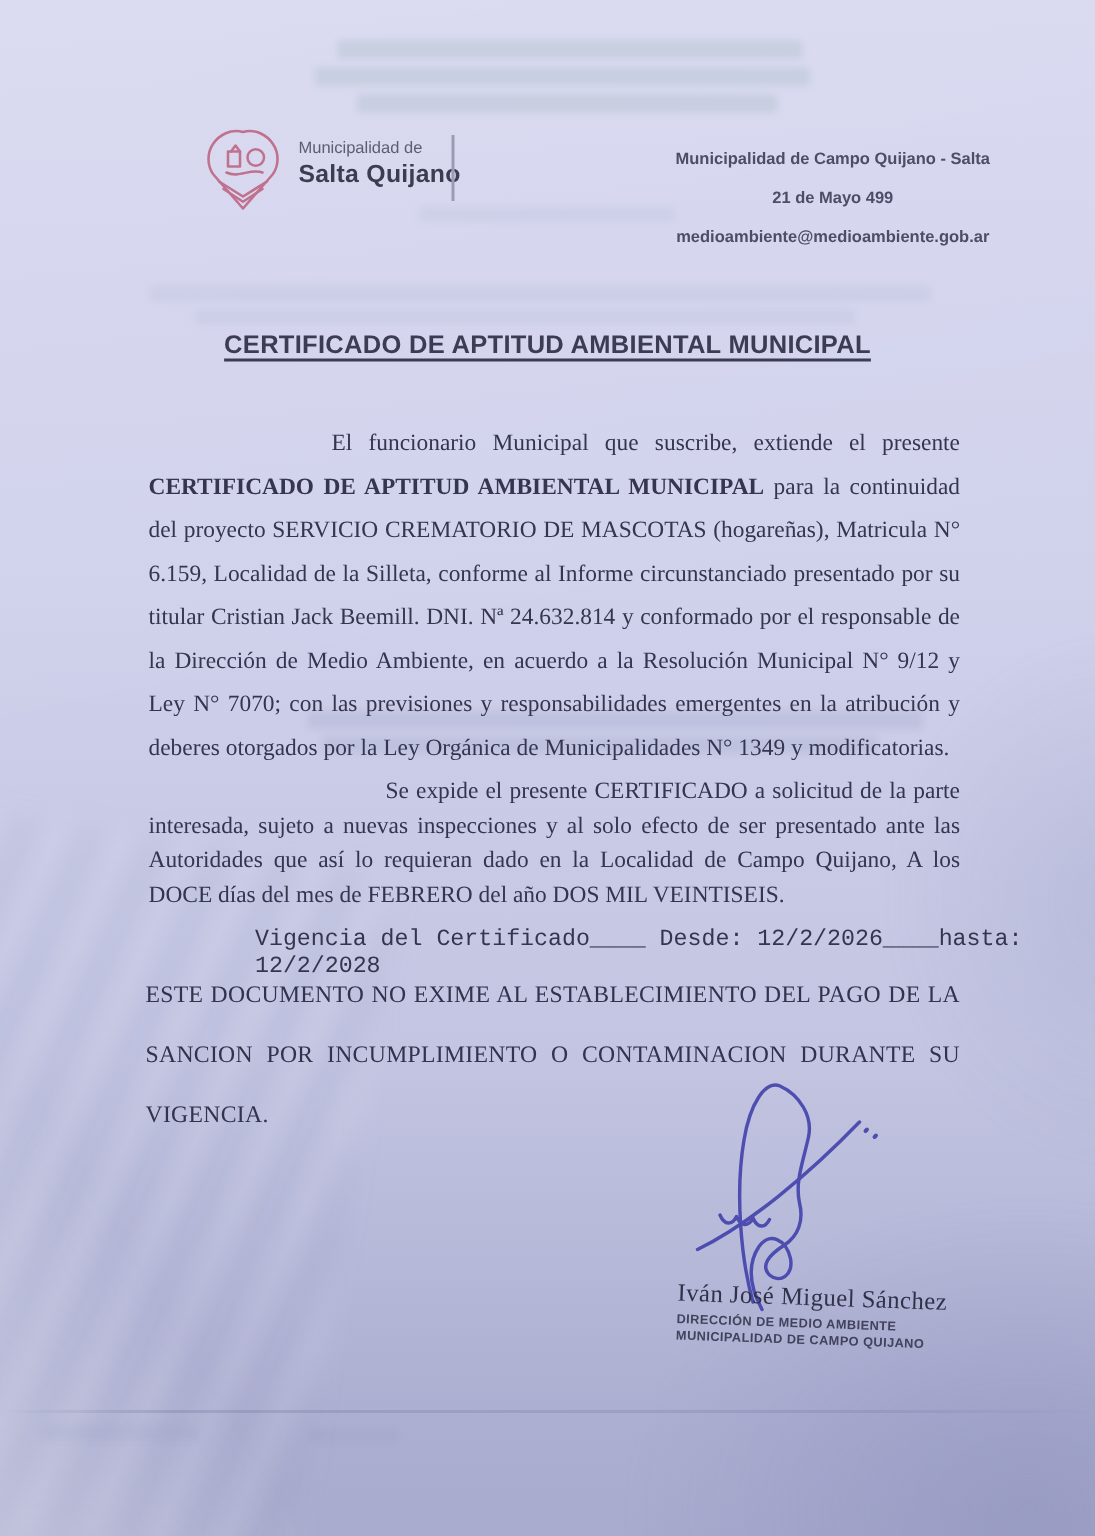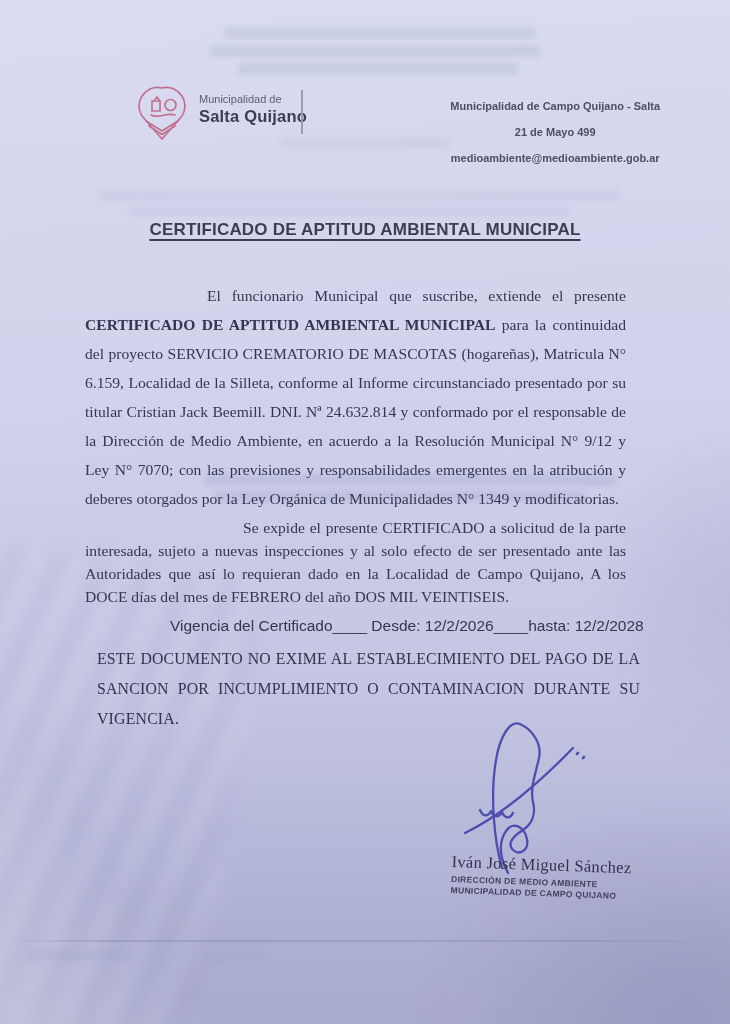--- a/index.html
+++ b/index.html
@@ -40,29 +40,29 @@
   .divider{position:absolute;left:301px;top:90px;width:2px;height:44px;background:#9b9bb5;}
   .dept{position:absolute;left:314px;top:94px;}
   .dept-line1{font-size:13.5px;color:#8f8fa3;}
   .dept-line2{font-size:13.5px;font-weight:bold;color:#c4647f;margin-top:2px;}
   .contact{position:absolute;right:70px;top:100px;text-align:center;font-size:11px;font-weight:600;color:#4d4d68;}
   .contact div{margin-bottom:14px;}
   
   .title{position:absolute;left:0;right:0;top:220px;text-align:center;
     font-size:17px;font-weight:bold;color:#3c3c55;letter-spacing:0.2px;
     text-decoration:underline;text-decoration-thickness:1.5px;text-underline-offset:4px;}
-  .para{position:absolute;left:85px;width:541px;font-family:"Liberation Serif", serif;
+  .para{position:absolute;left:99px;width:541px;font-family:"Liberation Serif", serif;
     font-size:15.6px;color:#35354f;text-align:justify;}
   .para1{top:281px;line-height:29px;text-indent:122px;}
   .para1 .b{font-weight:bold;}
   .para2{top:516px;line-height:23px;text-indent:158px;}
-  .validity{position:absolute;left:170px;top:617px;font-family:Liberation Sans, sans-serif;
+  .validity{position:absolute;left:170px;top:617px;font-family:Liberation Mono, monospace;
     font-size:15.5px;color:#35354f;}
   .warning{position:absolute;left:97px;width:543px;top:644px;font-family:"Liberation Serif", serif;
-    font-size:15.8px;line-height:30px;text-align:justify;color:#33334e;letter-spacing:0.2px;}
+    font-size:15.8px;line-height:40px;text-align:justify;color:#33334e;letter-spacing:0.2px;}
   
   .signature{position:absolute;left:440px;top:700px;width:200px;height:178px;}
   .stamp{position:absolute;left:452px;top:852px;transform:rotate(2deg);transform-origin:left top;}
   .sig-name{font-family:"Liberation Serif", serif;font-size:16.5px;color:#31314a;letter-spacing:0.3px;}
   .sig-role{font-size:8.5px;font-weight:bold;color:#42425c;letter-spacing:0.3px;line-height:10.5px;margin-top:2px;}
 </style>
 </head>
 <body>
 
 <div class="paper">

